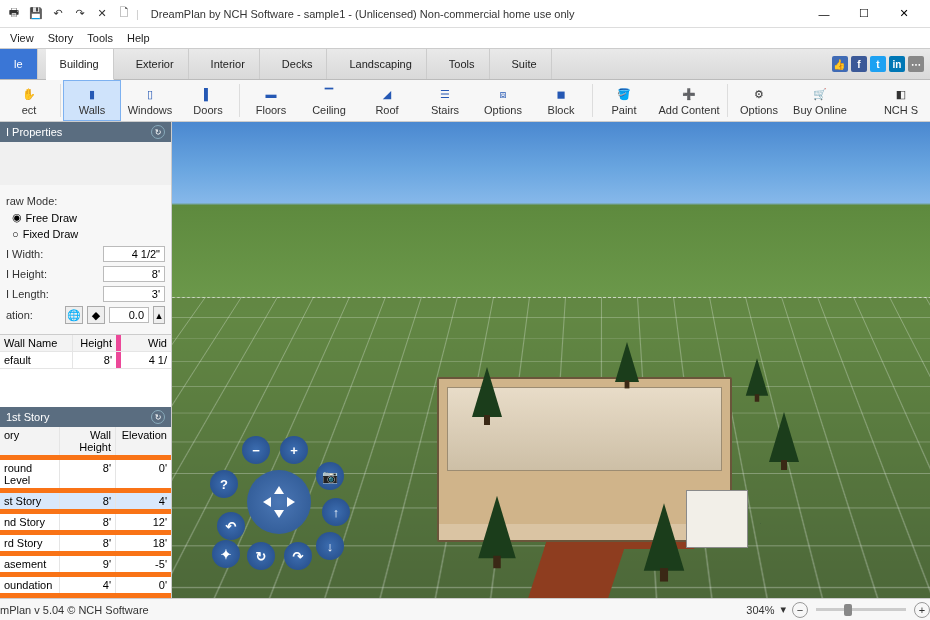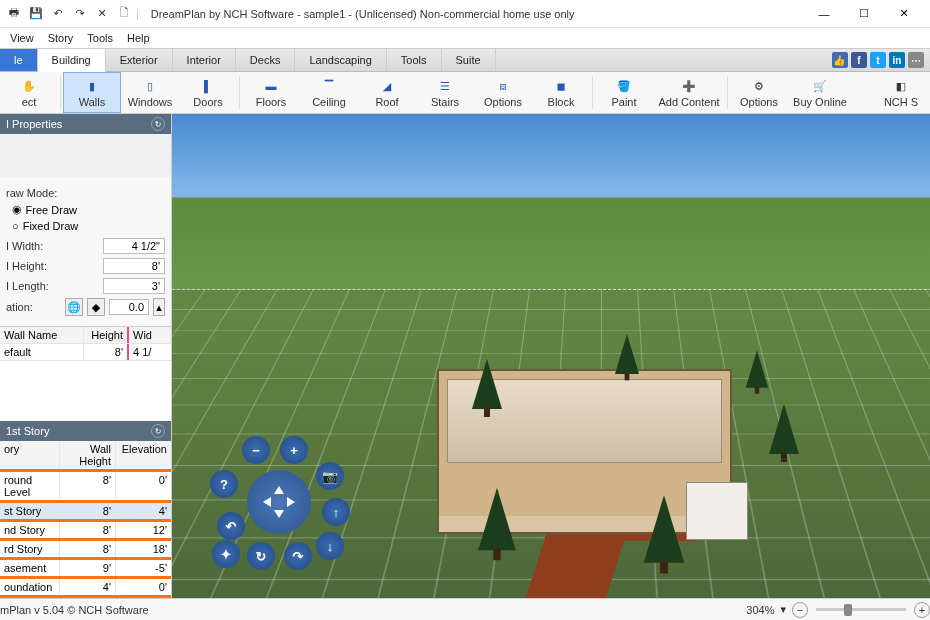--- a/index.html
+++ b/index.html
@@ -5,21 +5,21 @@
 * { margin: 0; padding: 0; box-sizing: border-box; font-family: "Segoe UI", Tahoma, sans-serif; font-size: 11px; }
 body { width: 930px; height: 620px; background: #fff; overflow: hidden; display: flex; flex-direction: column; }
 .titlebar { height: 28px; display: flex; align-items: center; padding: 0 6px; background: #fff; border-bottom: 1px solid #ddd; }
 .titlebar .tb-icons { display: flex; gap: 6px; align-items: center; }
 .titlebar .tb-icon { width: 16px; height: 16px; display: flex; align-items: center; justify-content: center; color: #333; cursor: pointer; }
 .titlebar .tb-title { margin-left: 8px; color: #333; }
 .titlebar .tb-spacer { flex: 1; }
 .titlebar .winbtn { width: 40px; height: 24px; display: flex; align-items: center; justify-content: center; cursor: pointer; }
 .menubar { height: 20px; display: flex; gap: 14px; padding: 0 10px; align-items: center; background: #fff; }
 .menubar span { color: #222; cursor: pointer; }
-.tabbar { height: 24px; display: flex; align-items: stretch; background: linear-gradient(#e9e9e9, #d9d9d9); border-top: 1px solid #ccc; border-bottom: 1px solid #bbb; }
+.tabbar { height: 32px; display: flex; align-items: stretch; background: linear-gradient(#e9e9e9, #d9d9d9); border-top: 1px solid #ccc; border-bottom: 1px solid #bbb; gap: 8px; }
 .tabbar .tab { padding: 2px 14px; color: #222; cursor: pointer; border-right: 1px solid #ccc; display: flex; align-items: center; }
 .tabbar .tab.active { background: #fff; border-bottom: 1px solid #fff; margin-bottom: -1px; }
 .tabbar .tab.blue { background: #3a76d6; color: #fff; }
 .tabbar .spacer { flex: 1; }
 .tabbar .social { display: flex; gap: 3px; align-items: center; padding-right: 6px; }
 .tabbar .sbtn { width: 16px; height: 16px; border-radius: 2px; display: flex; align-items: center; justify-content: center; color: #fff; font-size: 10px; font-weight: bold; cursor: pointer; }
 .ribbon { height: 42px; display: flex; background: #f7f7f7; border-bottom: 1px solid #ccc; }
 .ribbon .rbtn { width: 58px; display: flex; flex-direction: column; align-items: center; justify-content: center; gap: 1px; cursor: pointer; color: #333; }
 .ribbon .rbtn.active { background: #cfe3fb; border: 1px solid #7db1f0; }
 .ribbon .rbtn .ricon { width: 20px; height: 18px; display: flex; align-items: center; justify-content: center; }
@@ -37,23 +37,23 @@
 .panel-body .inprow label { flex: 1; color: #333; }
 .panel-body .inprow .inp { width: 62px; text-align: right; border: 1px solid #bbb; background: #fff; padding: 1px 4px; font-size: 11px; }
 .panel-body .rotrow { display: flex; align-items: center; gap: 4px; }
 .panel-body .rotrow .rotbtn { width: 18px; height: 18px; border: 1px solid #aaa; background: #eee; cursor: pointer; display: flex; align-items: center; justify-content: center; }
 .panel-table { background: #fff; border-top: 1px solid #ccc; }
 .panel-table .thdr, .panel-table .trow { display: flex; border-bottom: 1px solid #e5e5e5; }
 .panel-table .thdr { background: #f3f3f3; font-weight: 400; }
 .panel-table .cell { padding: 2px 4px; overflow: hidden; white-space: nowrap; }
 .panel-table .c1 { flex: 1.4; }
 .panel-table .c2 { width: 44px; text-align: right; border-left: 1px solid #e5e5e5; }
-.panel-table .c3 { width: 44px; text-align: left; border-left: 2px solid #ec4899; }
+.panel-table .c3 { width: 55px; text-align: right; border-left: 5px solid #ec4899; }
 .story-table { background: #fff; }
-.story-table .thdr, .story-table .trow { display: flex; border-bottom: 3px solid #f97316; }
+.story-table .thdr, .story-table .trow { display: flex; border-bottom: 5px solid #f97316; }
 .story-table .thdr { background: #f3f3f3; }
 .story-table .trow.sel { background: #d9e8fb; }
 .story-table .sc1 { flex: 1; padding: 2px 4px; overflow: hidden; }
 .story-table .sc2, .story-table .sc3 { width: 56px; padding: 2px 4px; text-align: right; border-left: 1px solid #e5e5e5; }
 .panel-buttons { display: flex; gap: 8px; padding: 6px; background: #f0f0f0; }
 .panel-buttons button { flex: 1; padding: 3px; border: 1px solid #999; background: #f5f5f5; cursor: pointer; font-size: 11px; }
 .viewport { flex: 1; position: relative; background: linear-gradient(#4a88d0 0%, #6aa6e0 10%, #86b8ea 17%, #5e8a3e 17.5%, #6d9a4c 40%, #3c5234 100%); overflow: hidden; }
 .viewport .gridplane { position: absolute; left: -220px; top: 175px; width: 1300px; height: 700px; transform: perspective(900px) rotateX(58deg); transform-origin: top center; background: rgba(90,120,60,0.55); background-image: linear-gradient(rgba(255,255,255,0.28) 1px, transparent 1px), linear-gradient(90deg, rgba(255,255,255,0.28) 1px, transparent 1px); background-size: 36px 36px; border: 1px dashed #fff; }
 .house { position: absolute; left: 265px; top: 255px; width: 295px; height: 165px; background: #d0b48a; border: 2px solid #6a553a; border-radius: 2px; box-shadow: 0 -16px 0 0 rgba(255,255,255,0.22) inset; }
 .house::before { content: ""; position: absolute; left: 8px; top: 8px; right: 8px; height: 82px; background: linear-gradient(#e8dcc8, #cdbfa6); border: 1px solid #9c8c72; }

